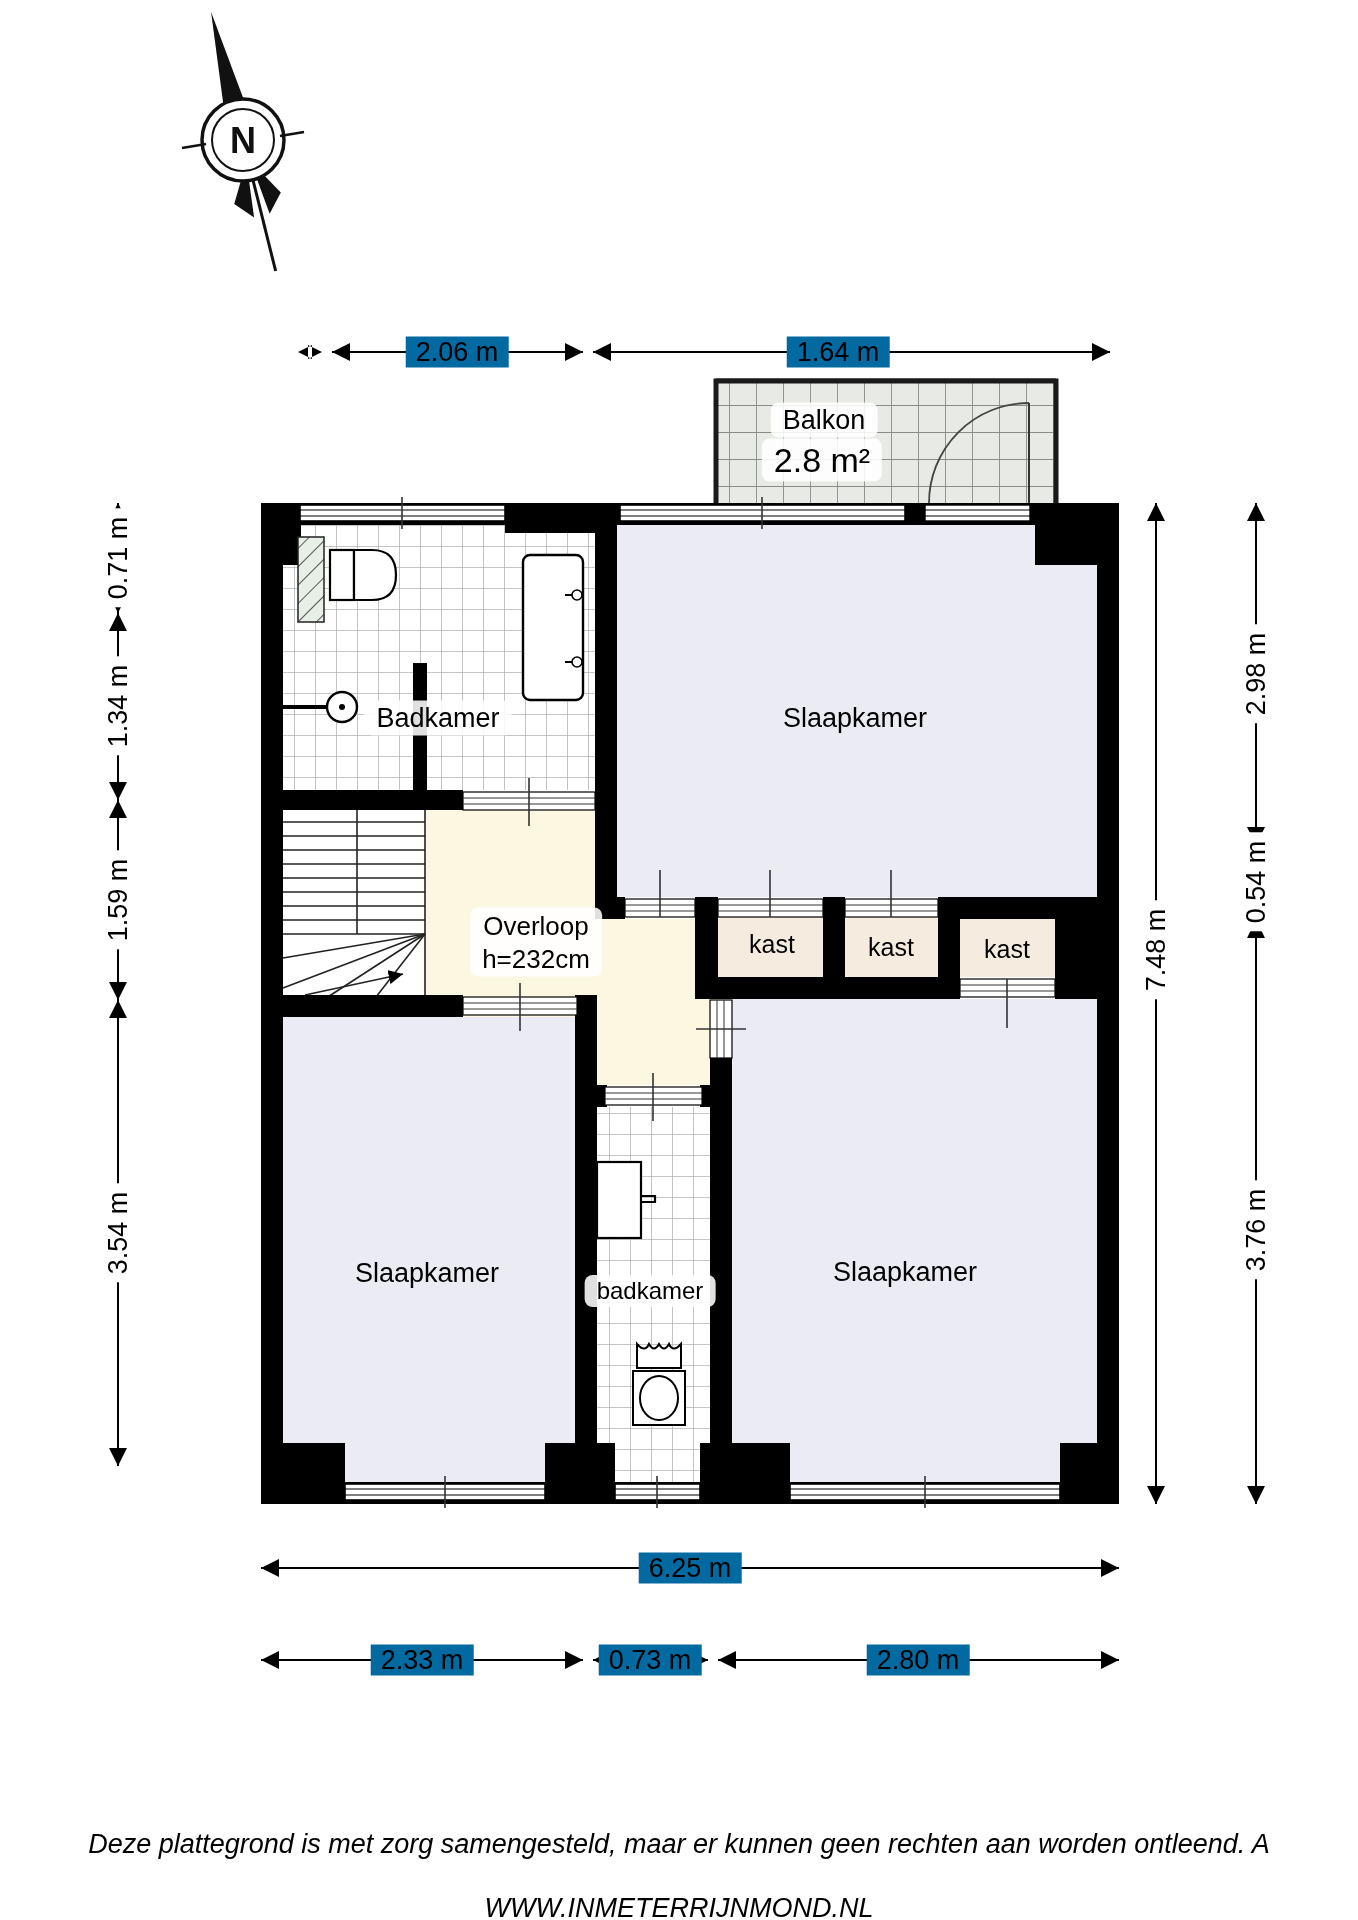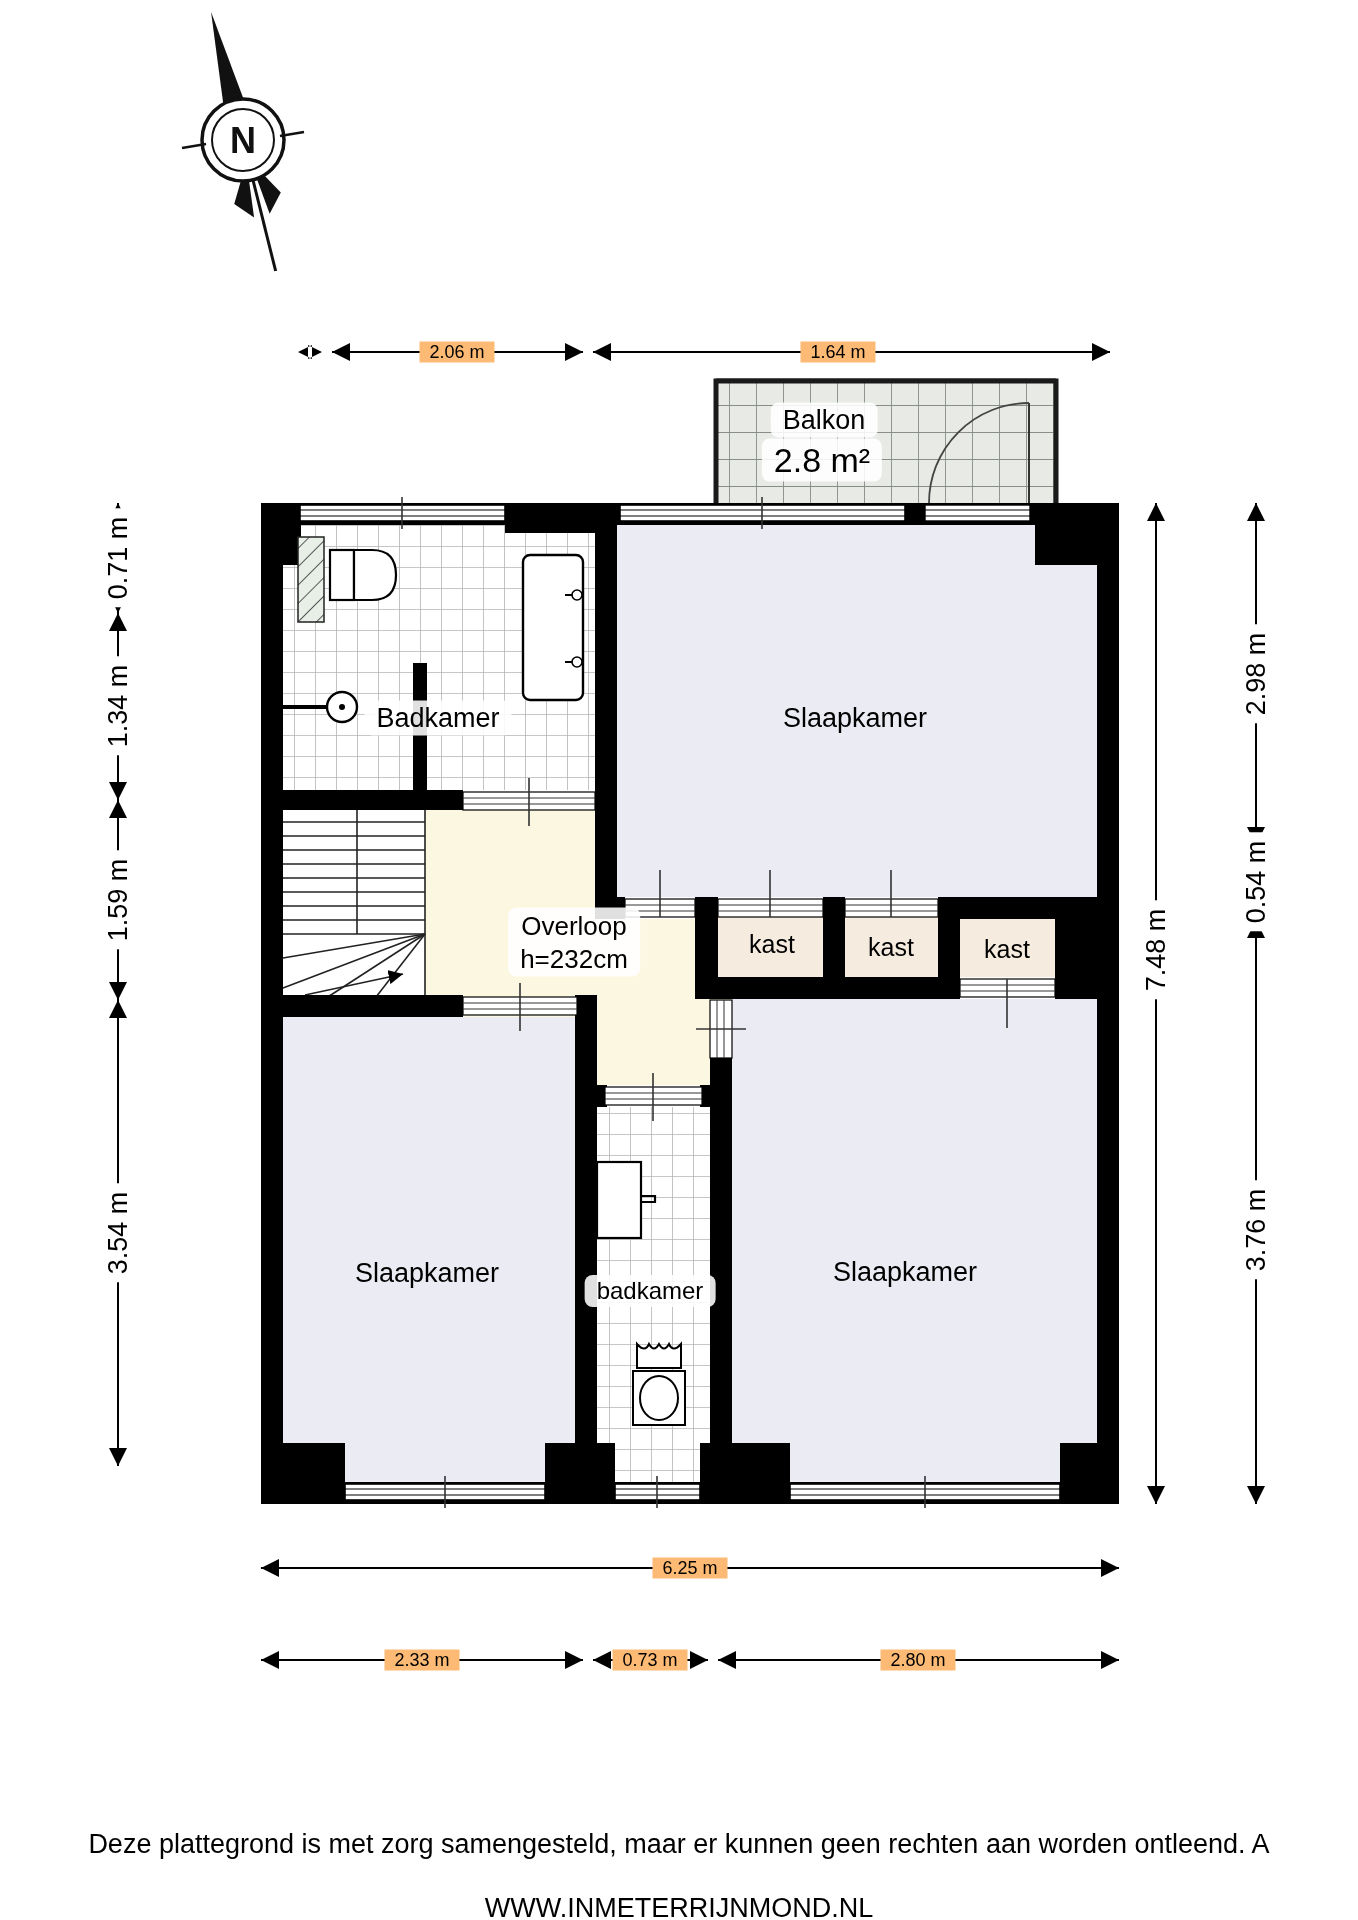--- a/index.html
+++ b/index.html
@@ -2,27 +2,27 @@
 <html><head>
 <meta charset="utf-8">
 <style>
   html,body{margin:0;padding:0;background:#fff;}
   .canvas{position:relative;width:1358px;height:1920px;background:#ffffff;
           font-family:"Liberation Sans", sans-serif;color:#000;overflow:hidden;}
   .plan-svg{position:absolute;left:0;top:0;z-index:1;}
   .lbl{position:absolute;transform:translate(-50%,-50%);white-space:nowrap;
        font-size:27px;z-index:2;text-align:center;}
   .lbl.box{background:rgba(255,255,255,.88);border-radius:8px;padding:2px 12px;}
-  .lbl.dim{background:#fdba74;padding:0 10px;font-size:18px;}
+  .lbl.dim{background:#0369a1;padding:0 10px;font-size:27px;}
   .lbl.rot{transform:translate(-50%,-50%) rotate(-90deg);background:#ffffff;padding:0 8px;}
   .title-line{position:absolute;left:679px;transform:translate(-50%,-50%);
        font-size:35px;white-space:nowrap;z-index:2;}
   .footer-line{position:absolute;left:679px;transform:translate(-50%,-50%);
-       font-size:27px;white-space:nowrap;z-index:2;}
-  .two-line{line-height:1.25;margin-left:38px;}
+       font-size:27px;white-space:nowrap;z-index:2;font-style:italic;}
+  .two-line{line-height:1.25;}
   .small{font-size:24px;}
   .kast{font-size:25px;text-align:center;}
 </style>
 </head>
 <body>
 
 <div class="canvas">
 
   <svg class="plan-svg" width="1358" height="1920" viewBox="0 0 1358 1920">
     <defs>

